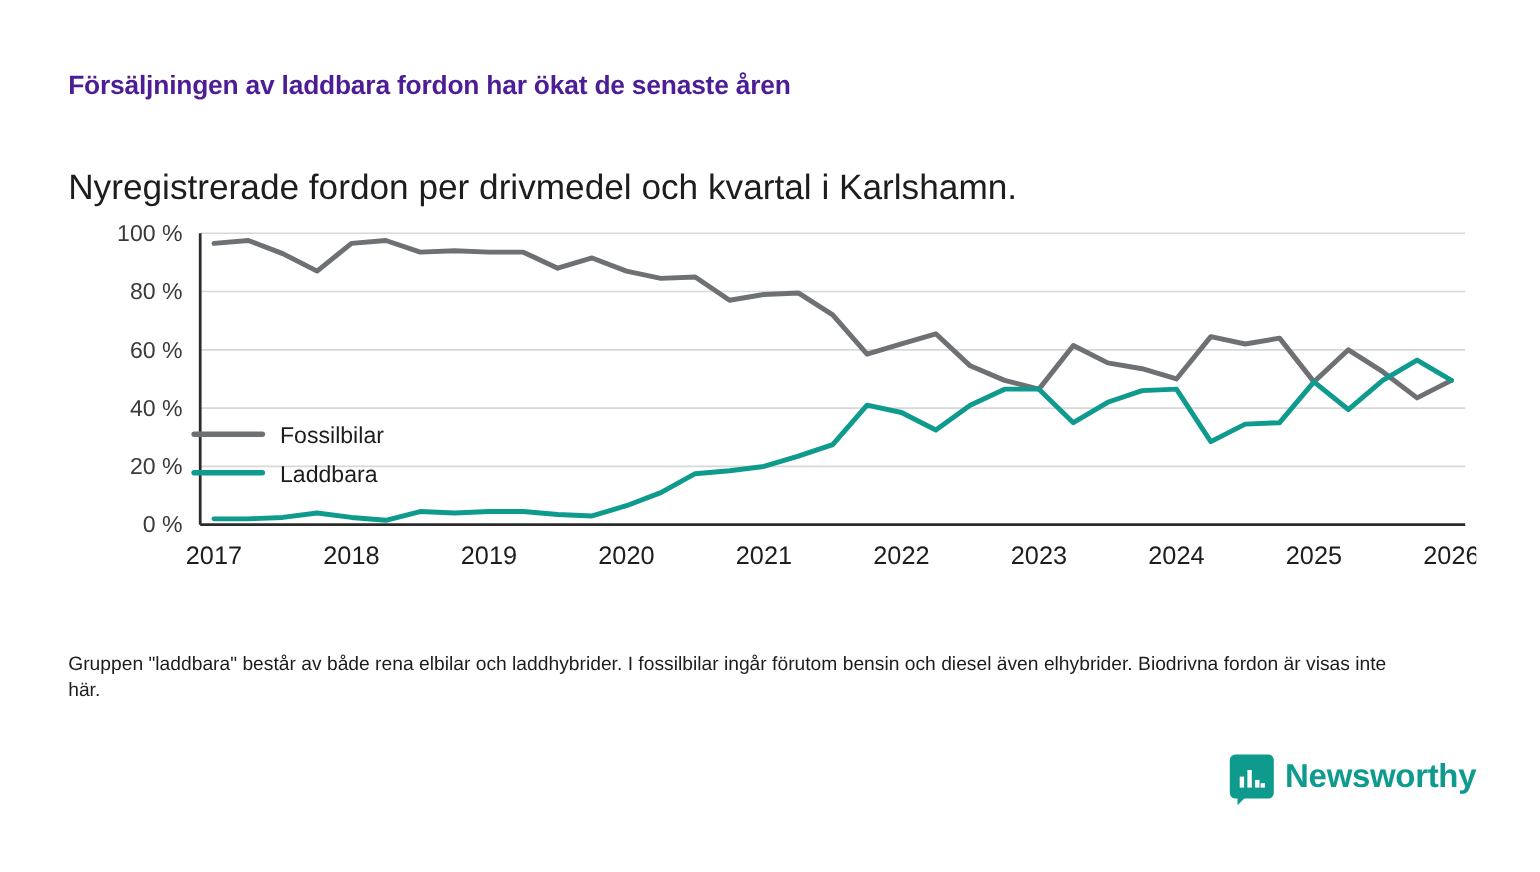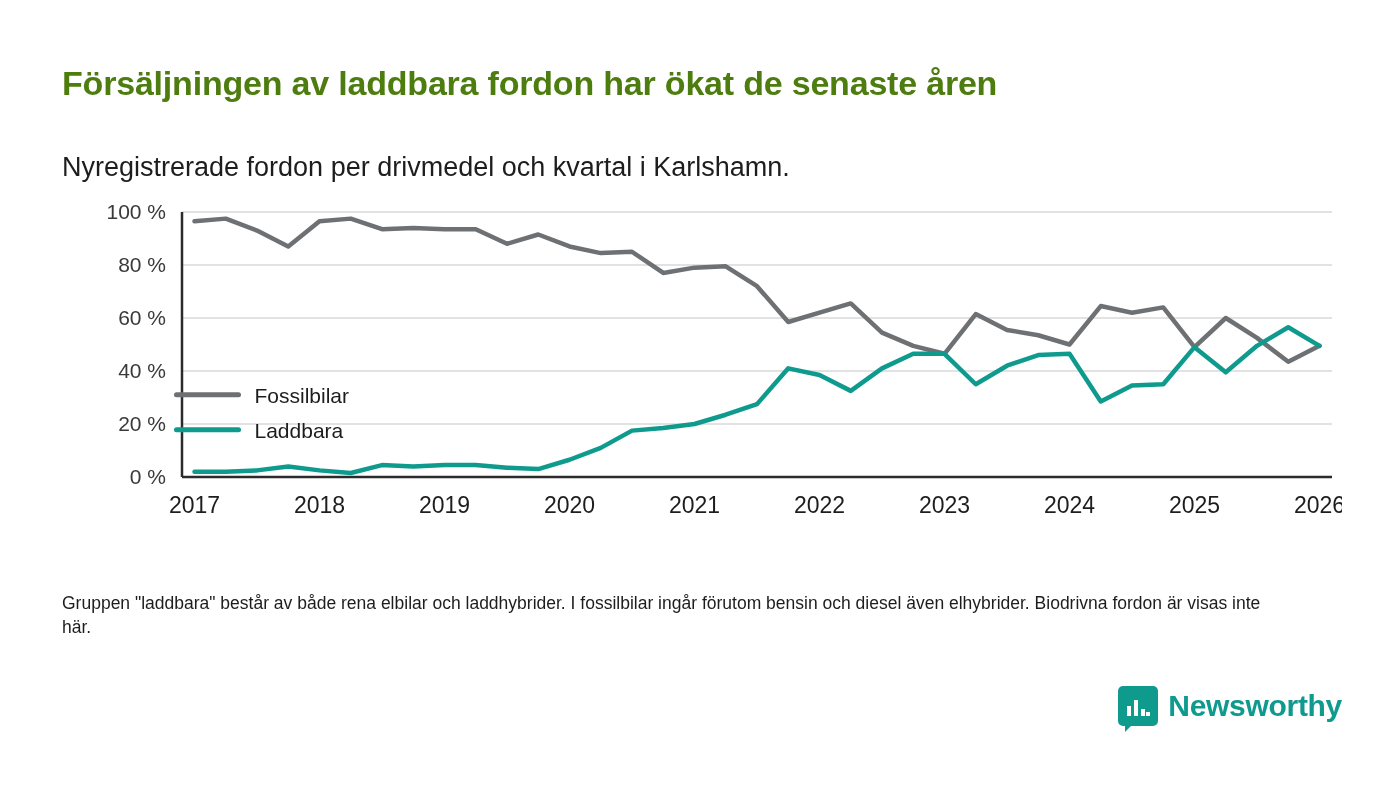--- a/index.html
+++ b/index.html
@@ -16,30 +16,30 @@
     overflow: hidden;
   }
   .page {
     position: absolute;
     inset: 0;
   }
   .title {
     position: absolute;
     left: 62px;
     top: 64px;
-    font-size: 34px;
+    font-size: 24px;
     font-weight: bold;
-    color: #4d7c0f;
+    color: #4c1d95;
     letter-spacing: -0.2px;
   }
   .subtitle {
     position: absolute;
     left: 62px;
     top: 152px;
-    font-size: 27px;
+    font-size: 32px;
     font-weight: normal;
     color: #1d1d1d;
   }
   .chart-wrap {
     position: absolute;
     left: 62px;
     top: 200px;
     width: 1280px;
     height: 345px;
   }

